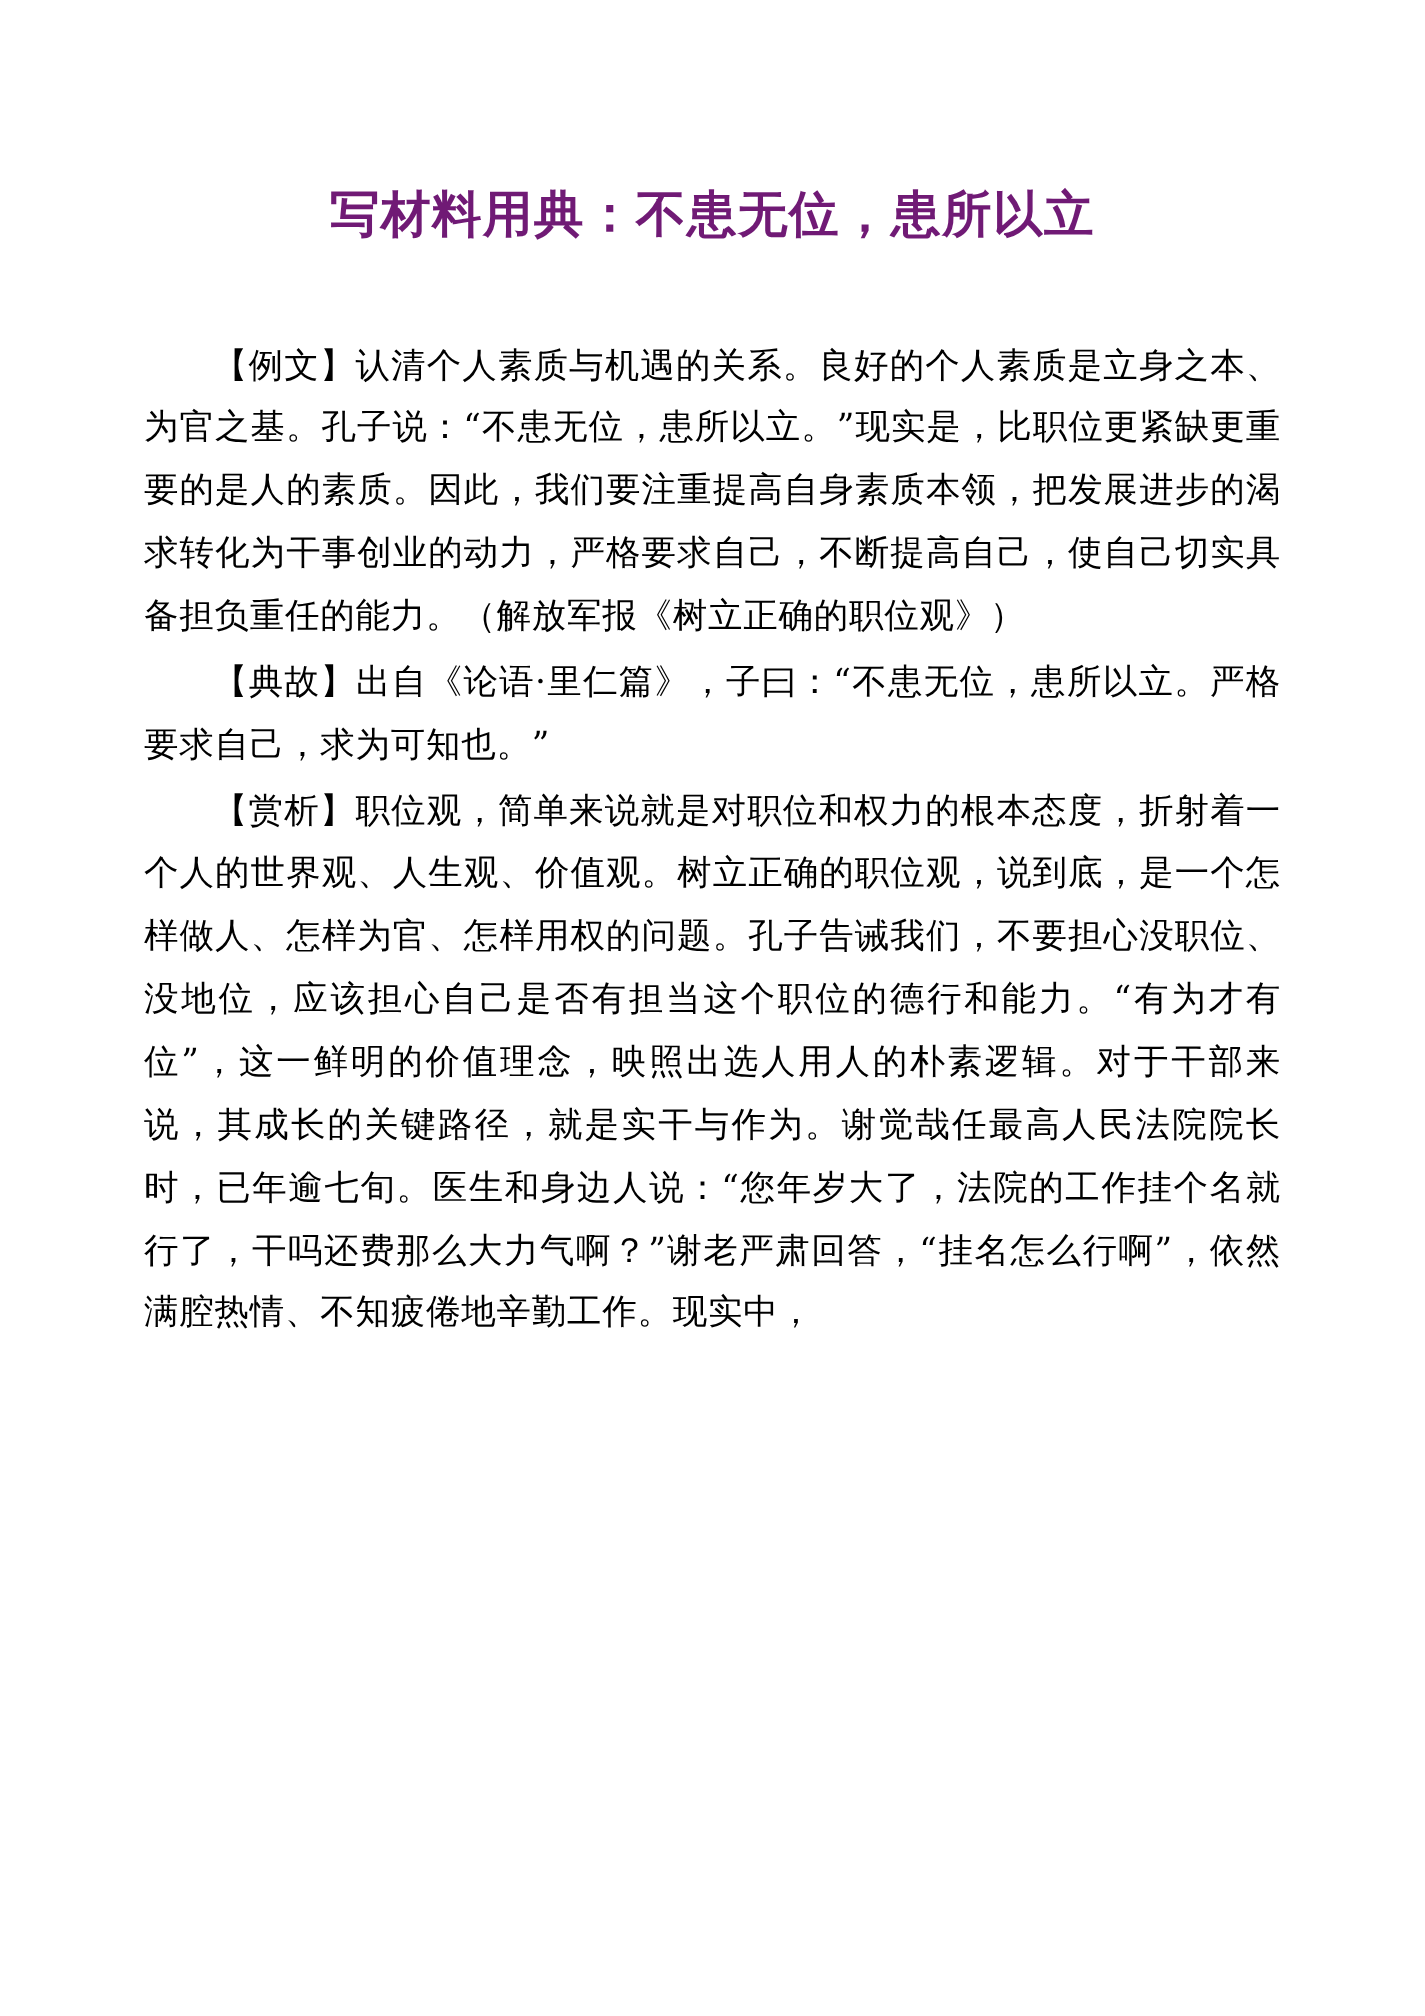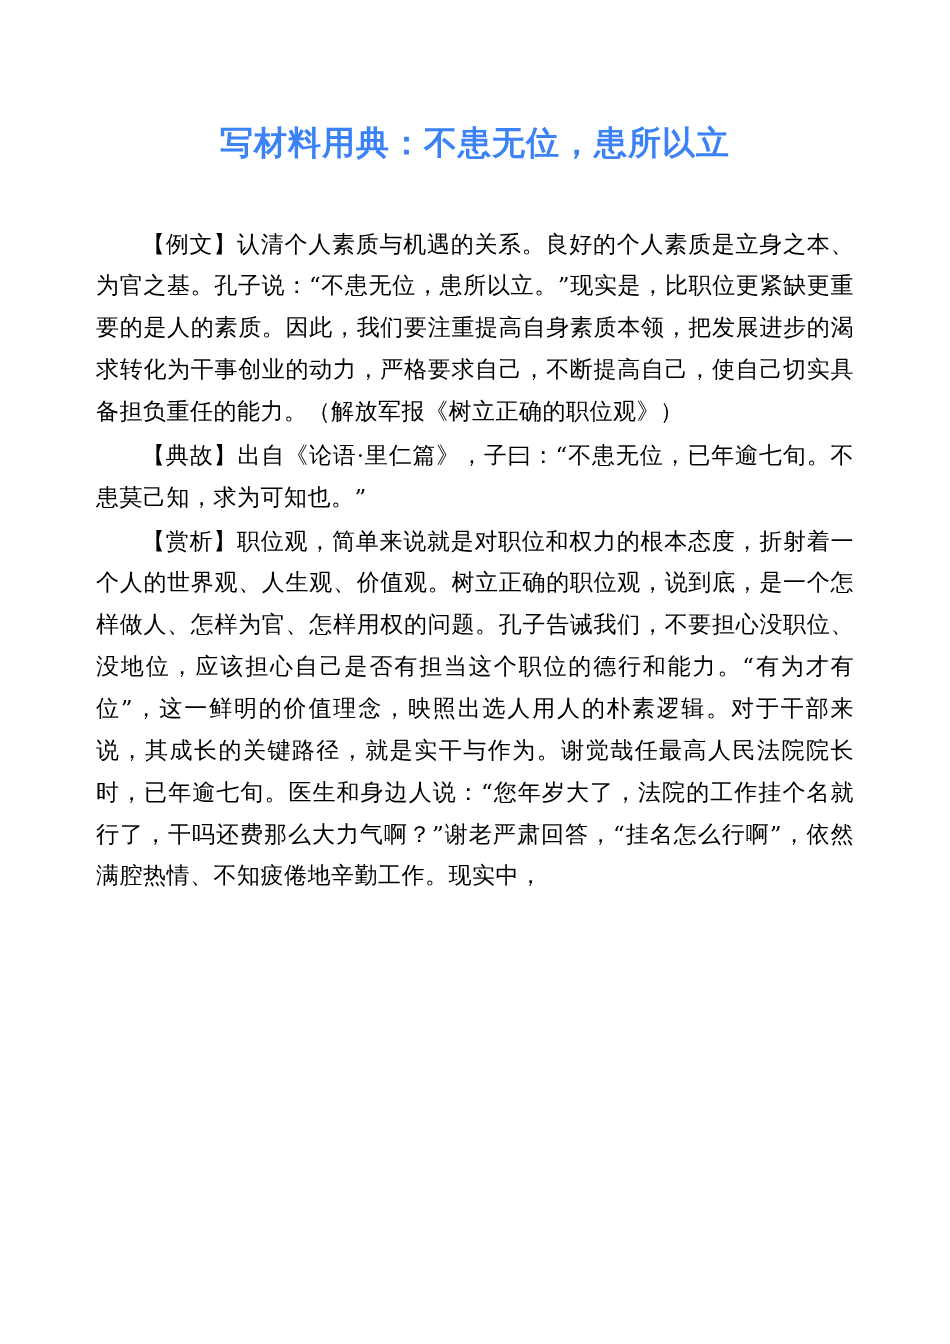--- a/index.html
+++ b/index.html
@@ -22,21 +22,21 @@
     background: #ffffff;
   }
   .doc-title {
     text-align: center;
     font-family: "DejaVu Sans", "Liberation Sans", sans-serif;
     font-weight: bold;
     font-size: 33px;
     letter-spacing: 1px;
     line-height: 1.5;
     margin: 0 0 56px 0;
-    color: #3b82f6;
+    color: #701a75;
   }
   .doc-body {
     font-size: 23px;
     line-height: 1.82;
     text-align: justify;
     text-justify: inter-ideograph;
     letter-spacing: 0.5px;
   }
   .para {
     margin: 0 0 2px 0;
@@ -44,16 +44,16 @@
     white-space: normal;
   }
 </style>
 </head>
 <body>
 
 <div class="page">
   <h1 class="doc-title">写材料用典：不患无位，患所以立</h1>
   <div class="doc-body">
     <p class="para">【例文】认清个人素质与机遇的关系。良好的个人素质是立身之本、为官之基。孔子说：“不患无位，患所以立。”现实是，比职位更紧缺更重要的是人的素质。因此，我们要注重提高自身素质本领，把发展进步的渴求转化为干事创业的动力，严格要求自己，不断提高自己，使自己切实具备担负重任的能力。（解放军报《树立正确的职位观》）</p>
-    <p class="para">【典故】出自《论语·里仁篇》，子曰：“不患无位，已年逾七旬。不患莫己知，求为可知也。”</p>
+    <p class="para">【典故】出自《论语·里仁篇》，子曰：“不患无位，患所以立。严格要求自己，求为可知也。”</p>
     <p class="para">【赏析】职位观，简单来说就是对职位和权力的根本态度，折射着一个人的世界观、人生观、价值观。树立正确的职位观，说到底，是一个怎样做人、怎样为官、怎样用权的问题。孔子告诫我们，不要担心没职位、没地位，应该担心自己是否有担当这个职位的德行和能力。“有为才有位”，这一鲜明的价值理念，映照出选人用人的朴素逻辑。对于干部来说，其成长的关键路径，就是实干与作为。谢觉哉任最高人民法院院长时，已年逾七旬。医生和身边人说：“您年岁大了，法院的工作挂个名就行了，干吗还费那么大力气啊？”谢老严肃回答，“挂名怎么行啊”，依然满腔热情、不知疲倦地辛勤工作。现实中，</p>
   </div>
 </div>
 
 </body></html>

